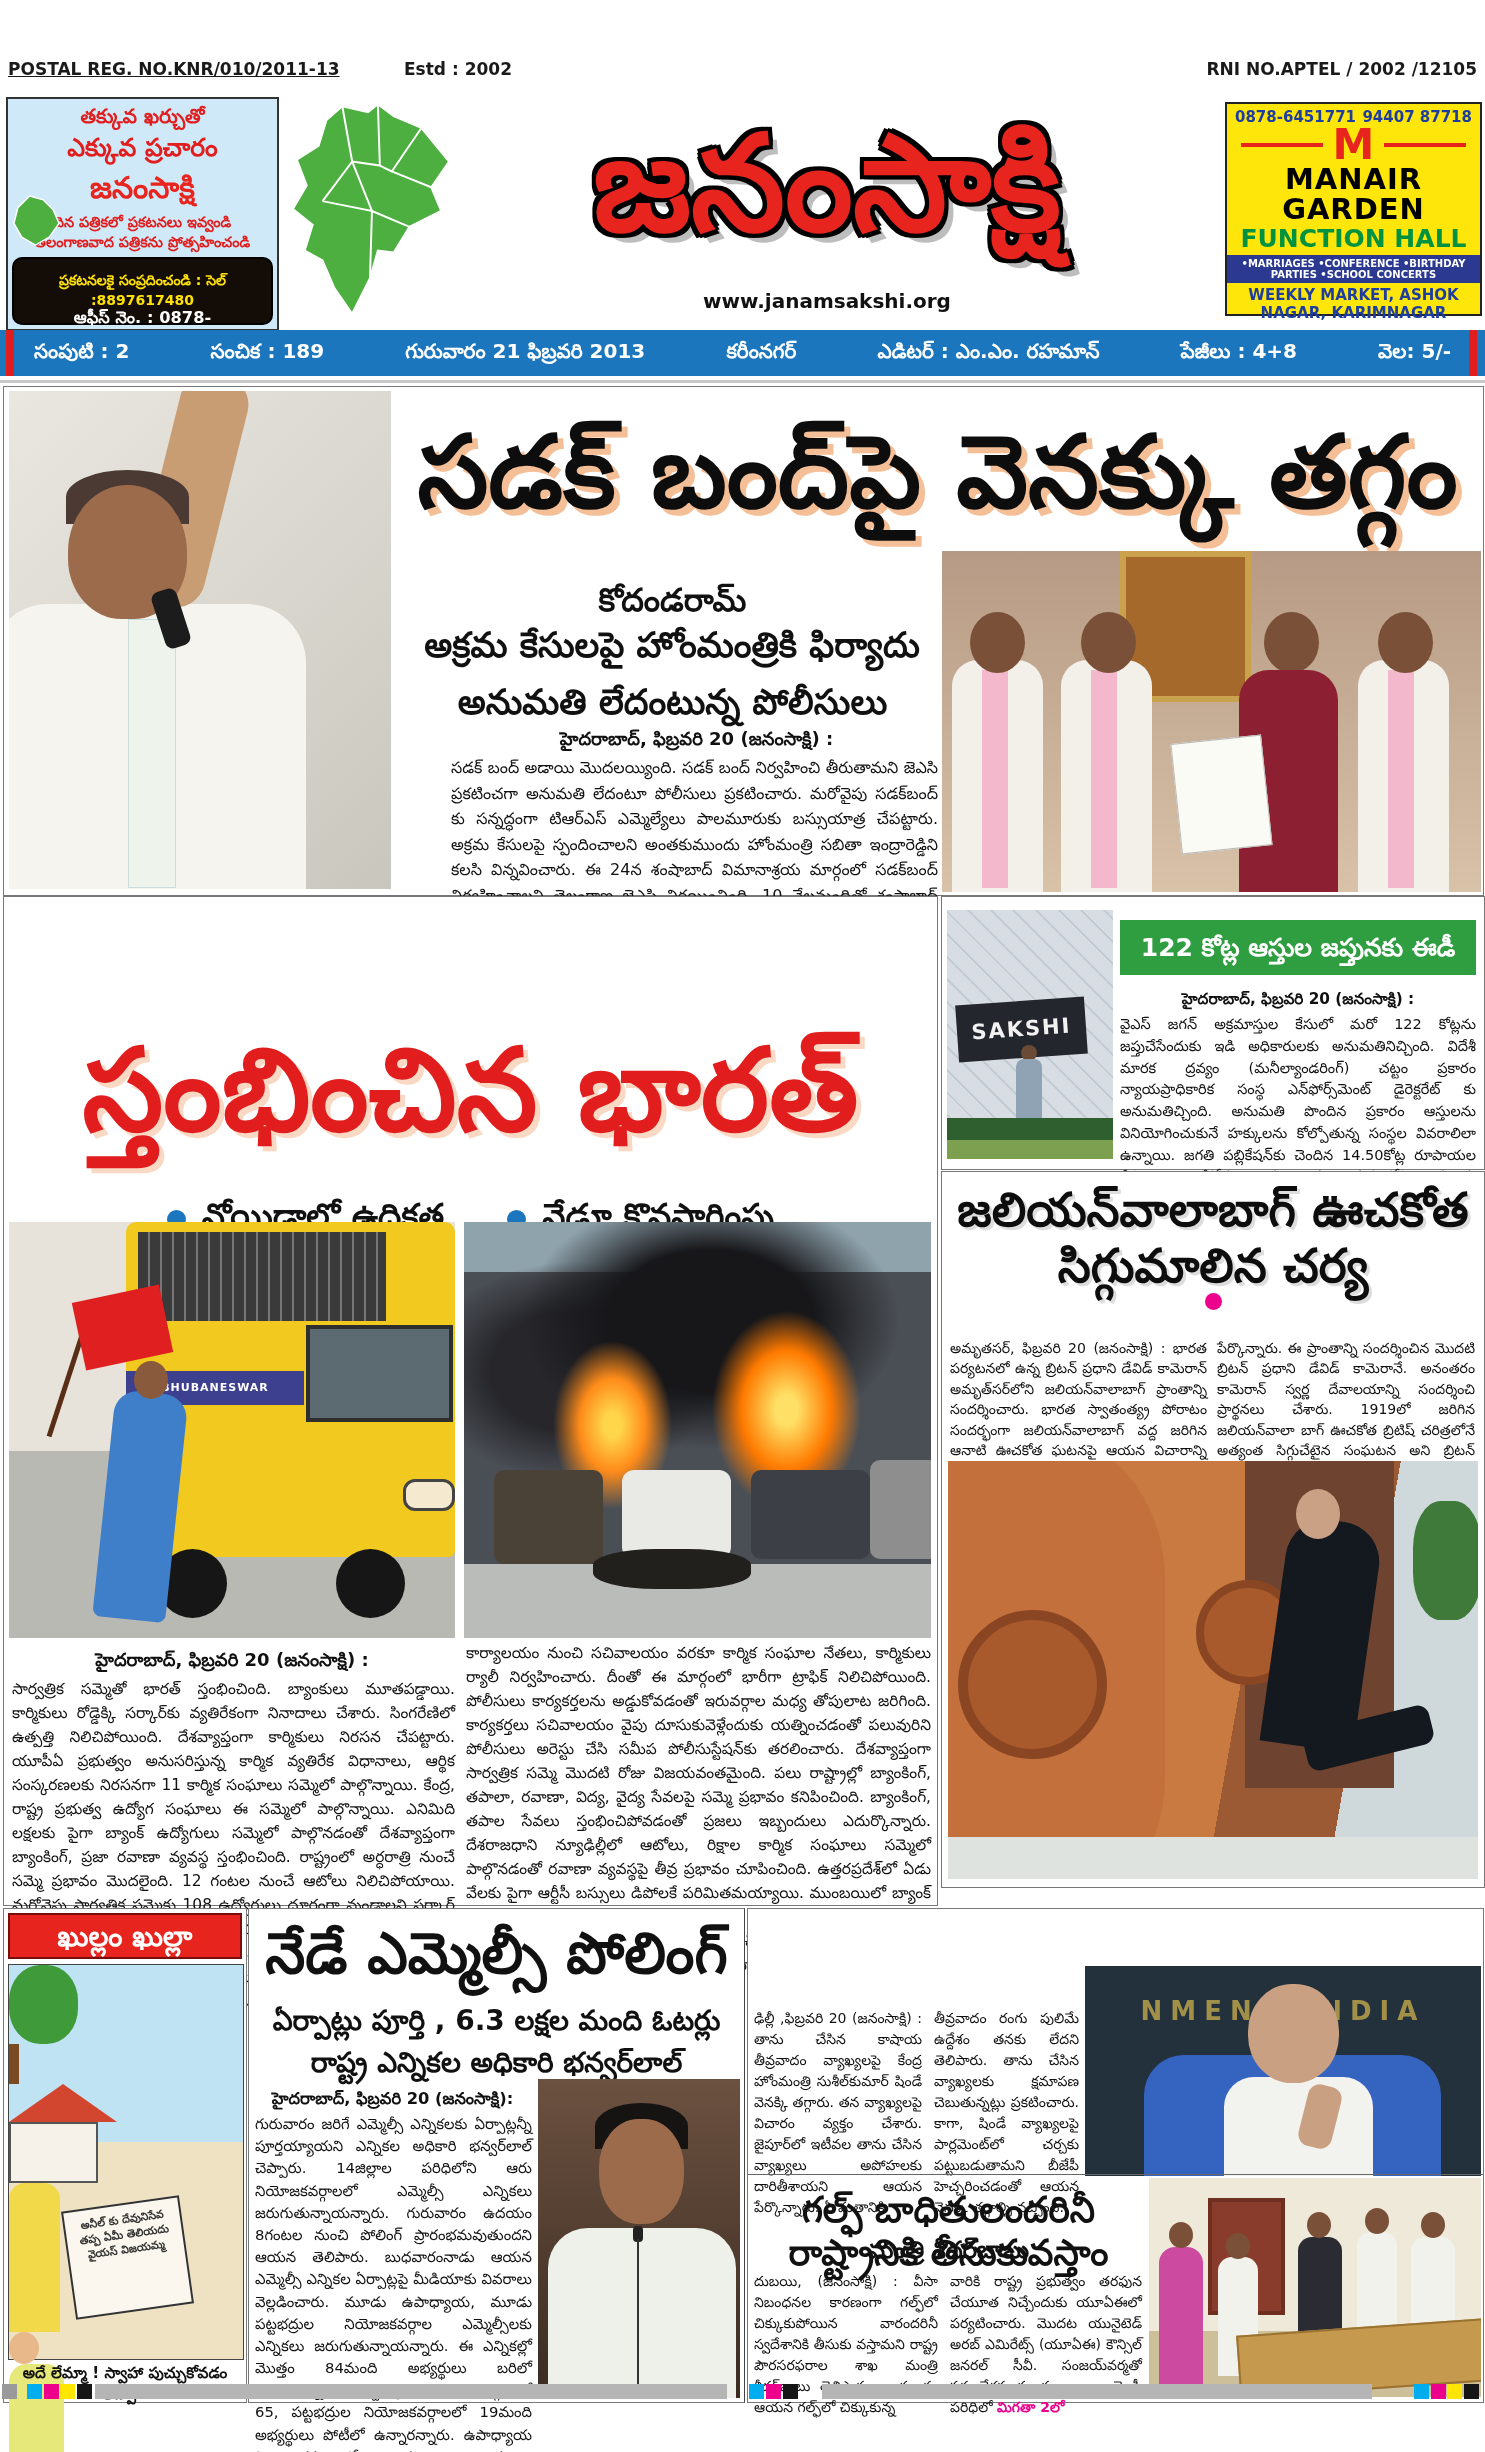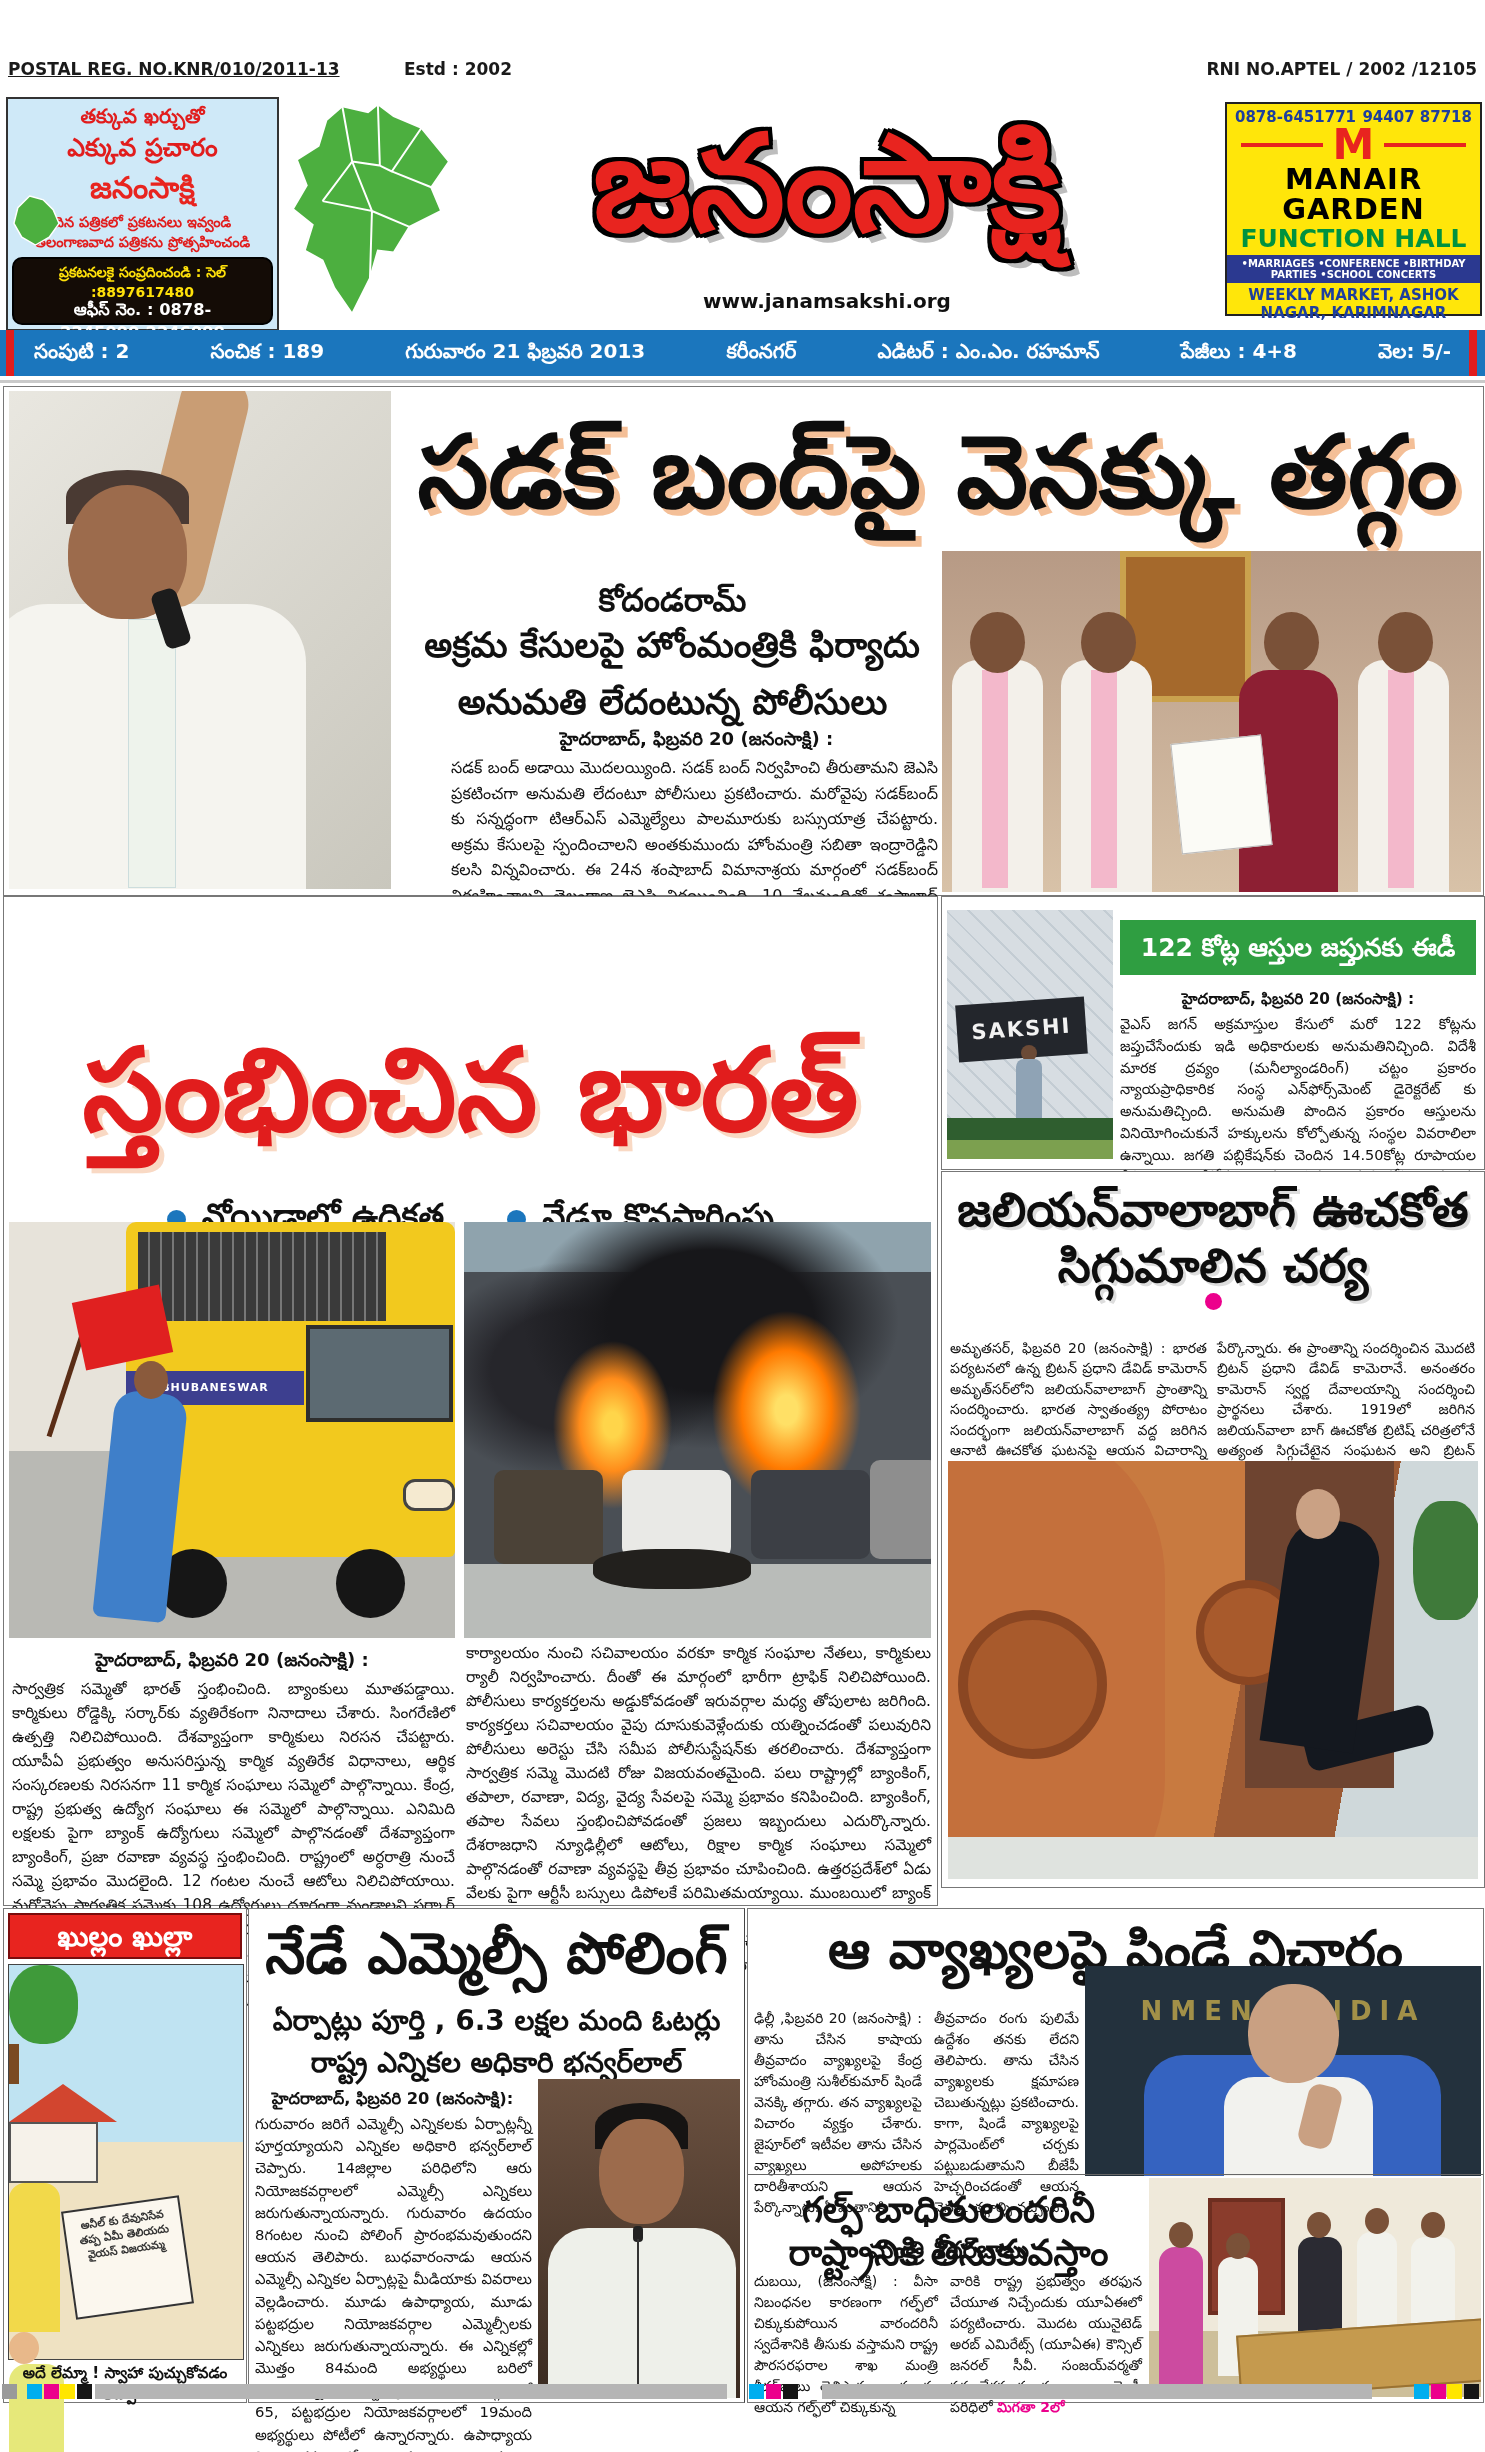--- a/index.html
+++ b/index.html
@@ -17,21 +17,21 @@
 
   
   .lad{left:6px;top:97px;width:269px;height:230px;border:2px solid #333;background:#cfe9f8;}
   .lad .t1{margin-top:5px;font-size:20px;color:#e11d1d;font-weight:900;}
   .lad .t2{font-size:25px;color:#e11d1d;font-weight:900;}
   .lad .t3{font-size:30px;color:#e8241f;font-weight:900;margin:2px 0;}
   .lad .t4{font-size:14.4px;color:#e11d1d;font-weight:800;}
   .lad .t5{font-size:14.4px;color:#e11d1d;font-weight:800;}
   .lad .foot{position:absolute;left:4px;right:4px;bottom:4px;height:59px;background:#140c06;
              border:2px solid #000;border-radius:10px;padding-top:5px;}
-  .lad .f1{color:#ffe10a;font-size:14px;font-weight:800;}
+  .lad .f1{color:#ffe10a;font-size:14px;font-weight:800;margin-top:8px;}
   .lad .f2{color:#fff;font-size:16.3px;font-weight:800;}
 
   
   .mast{left:436px;top:101px;width:782px;font-size:134px;line-height:1.25;font-weight:900;color:#e8241f;
         text-shadow:-4px -4px 0 #000,4px -4px 0 #000,-4px 4px 0 #000,4px 4px 0 #000,
                     -4px 0 0 #000,4px 0 0 #000,0 -4px 0 #000,0 4px 0 #000,9px 9px 0 #bdbdbd;
         white-space:nowrap;}
   .site{left:436px;top:289px;width:782px;font-size:20px;font-weight:800;}
 
   
@@ -418,21 +418,20 @@
     <div class="abs photo ph-mlc">
       <div class="shirt"></div>
       <div class="hair"></div>
       <div class="head"></div>
       <div class="mic"></div>
       <div class="wire"></div>
     </div>
   </div>
 
   <div class="abs box rbot">
-    <div class="abs c headline4">ఆ వ్యాఖ్యలపై షిండే విచారం</div>
     <div class="abs j smallbody" style="left:6px;top:99px;width:168px;height:160px;">ఢిల్లీ ,ఫిబ్రవరి 20 (జనంసాక్షి) : తాను చేసిన కాషాయ తీవ్రవాదం వ్యాఖ్యలపై కేంద్ర హోంమంత్రి సుశీల్‌కుమార్ షిండే వెనక్కి తగ్గారు. తన వ్యాఖ్యలపై విచారం వ్యక్తం చేశారు. జైపూర్‌లో ఇటీవల తాను చేసిన వ్యాఖ్యలు అపోహలకు దారితీశాయని ఆయన పేర్కొన్నారు. ఏ మతానికి</div>
     <div class="abs j smallbody" style="left:186px;top:99px;width:145px;height:160px;">తీవ్రవాదం రంగు పులిమే ఉద్దేశం తనకు లేదని తెలిపారు. తాను చేసిన వ్యాఖ్యలకు క్షమాపణ చెబుతున్నట్లు ప్రకటించారు. కాగా, షిండే వ్యాఖ్యలపై పార్లమెంట్‌లో చర్చకు పట్టుబడుతామని బీజేపీ హెచ్చరించడంతో ఆయన వెనక్కి తగ్గాల్సి వచ్చింది.</div>
     <div class="abs photo ph-shinde">
       <div class="gold">NMENT  INDIA</div>
       <div class="chair"></div>
       <div class="shirt"></div>
       <div class="head"></div>
       <div class="hand"></div>
     </div>
     <div class="abs" style="left:0;top:265px;width:735px;border-top:1px solid #666;"></div>

